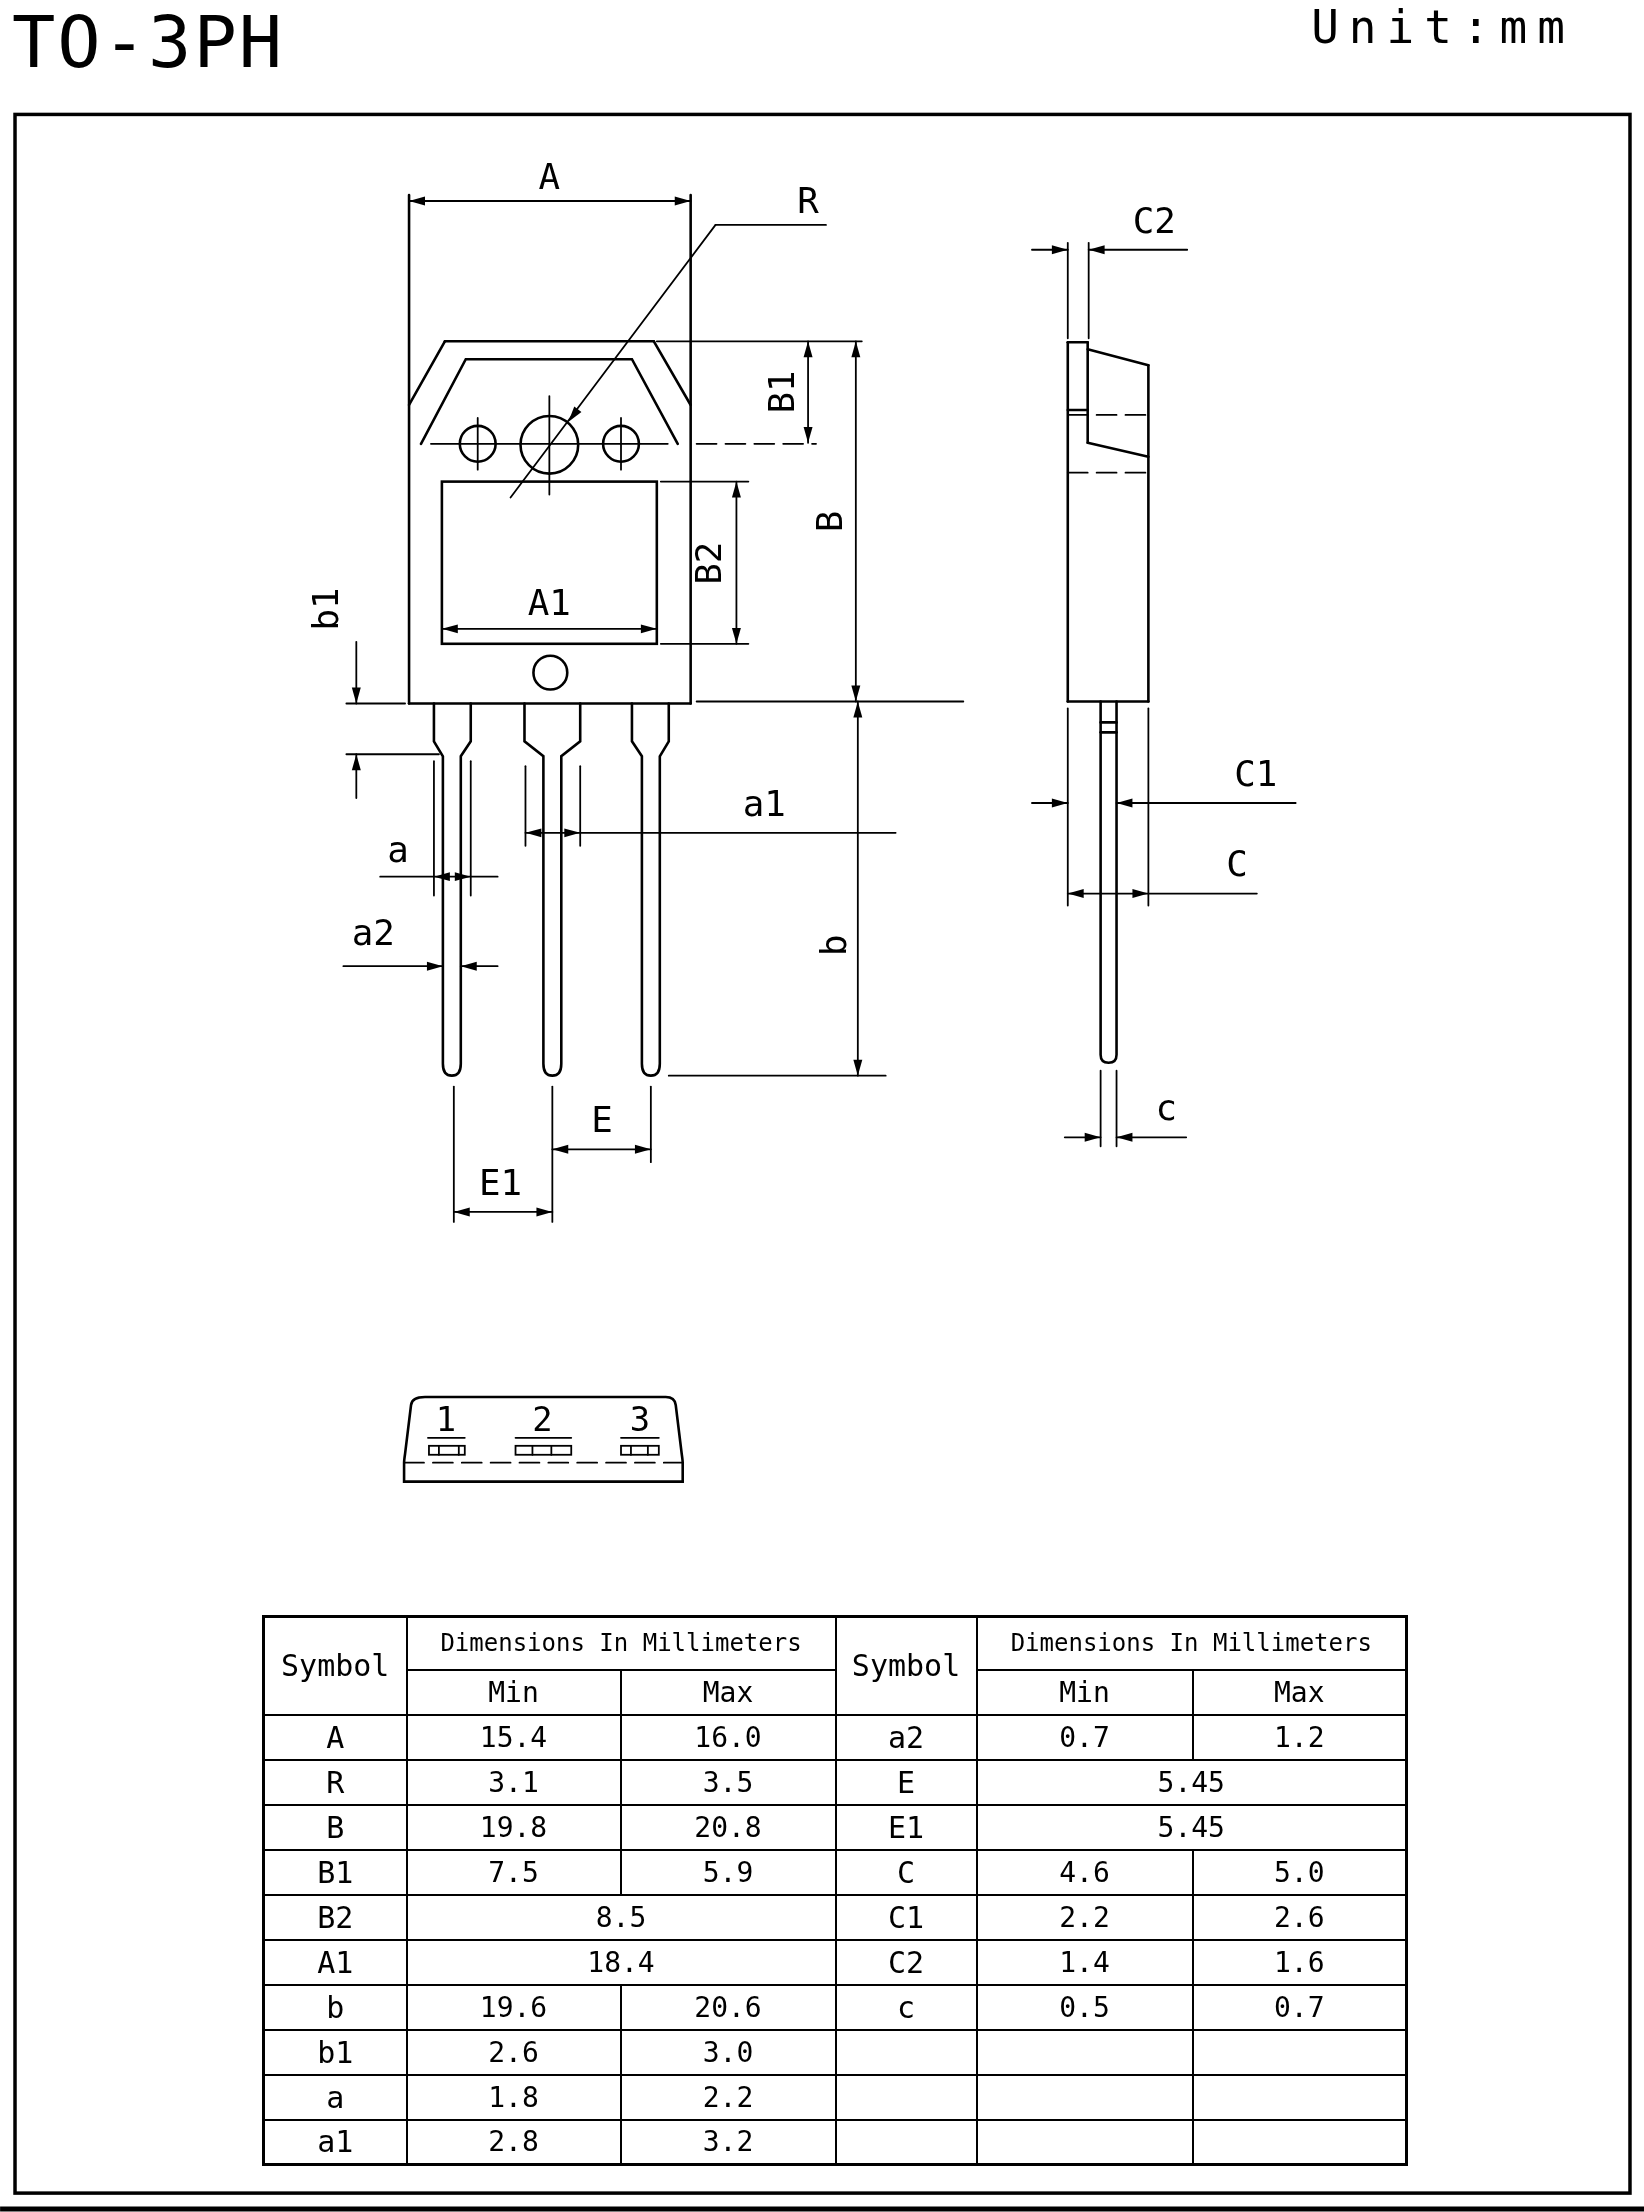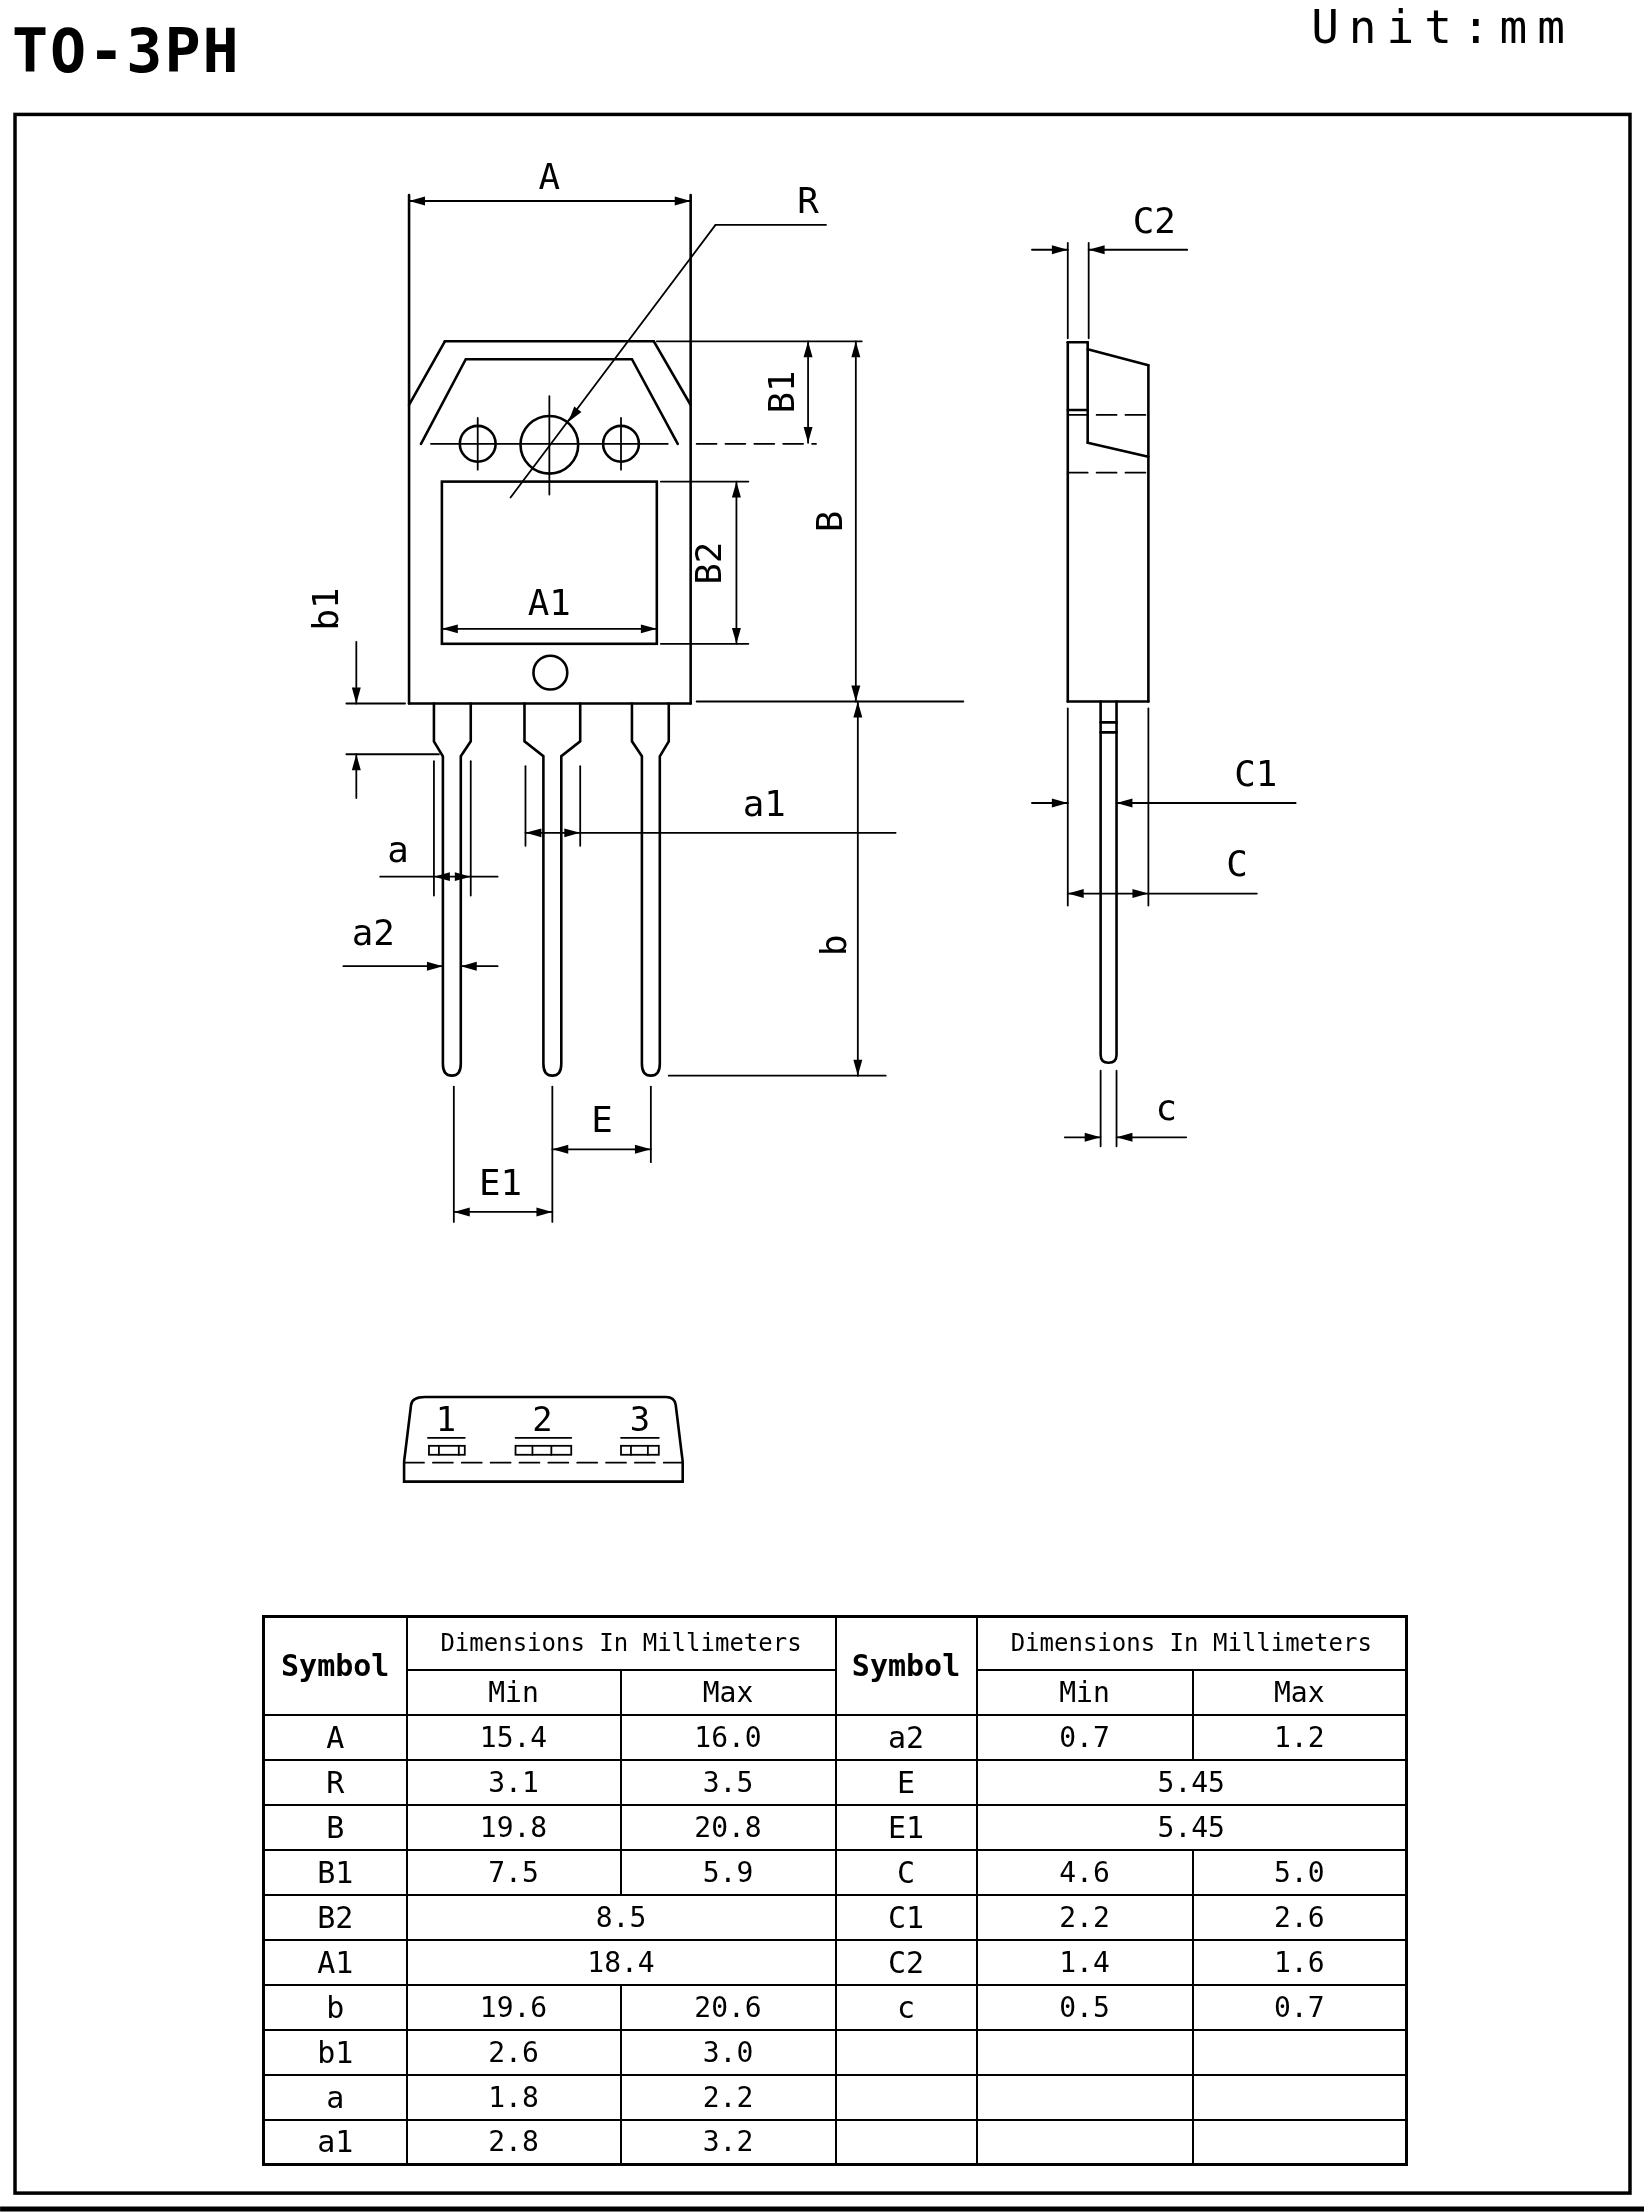--- a/index.html
+++ b/index.html
@@ -2,22 +2,22 @@
 <html><head>
 <meta charset="utf-8">
 <style>
   html,body{margin:0;padding:0;background:#fff;}
   body{
     width:1645px;height:2213px;position:relative;overflow:hidden;
     font-family:"DejaVu Sans Mono","Liberation Mono",monospace;color:#000;
   }
   
   .page-title{
-    position:absolute;left:12px;top:16px;
-    font-size:60px;letter-spacing:2px;font-weight:700;
+    position:absolute;left:12px;top:0px;
+    font-size:72px;letter-spacing:2px;font-weight:400;
   }
   .unit-label{
     position:absolute;right:70px;top:0px;
     font-size:46px;letter-spacing:10px;font-weight:400;
   }
   
   svg.sheet{position:absolute;left:0;top:0;}
   .ol{stroke:#000;stroke-width:2.6;fill:none;stroke-linecap:round;}
   .tl{stroke:#000;stroke-width:1.8;fill:none;stroke-linecap:round;}
   .dash{stroke-dasharray:20 9;}
@@ -32,21 +32,21 @@
     width:1143px;border:3px solid #000;
   }
   table.dim-table th,table.dim-table td{
     border:2px solid #000;text-align:center;vertical-align:middle;
     font-weight:400;padding:0;font-size:28px;
     font-family:"DejaVu Sans Mono","Liberation Mono",monospace;
     overflow:hidden;white-space:nowrap;
   }
   table.dim-table .sym{font-size:30px;}
   table.dim-table .hdr-dim{font-size:24px;}
-  table.dim-table .hdr{font-size:30px;font-weight:bold;}
+  table.dim-table .hdr{font-size:30px;}
   tr.hrow1{height:53px;} tr.hrow2{height:45px;} tr.drow{height:45px;}
   col.c-sym1{width:143px;}col.c-min1{width:214px;}col.c-max1{width:215px;}
   col.c-sym2{width:141px;}col.c-min2{width:216px;}col.c-max2{width:214px;}
 </style>
 </head>
 <body>
 
 <div class="page-title">TO-3PH</div>
 <div class="unit-label">Unit:mm</div>
 

